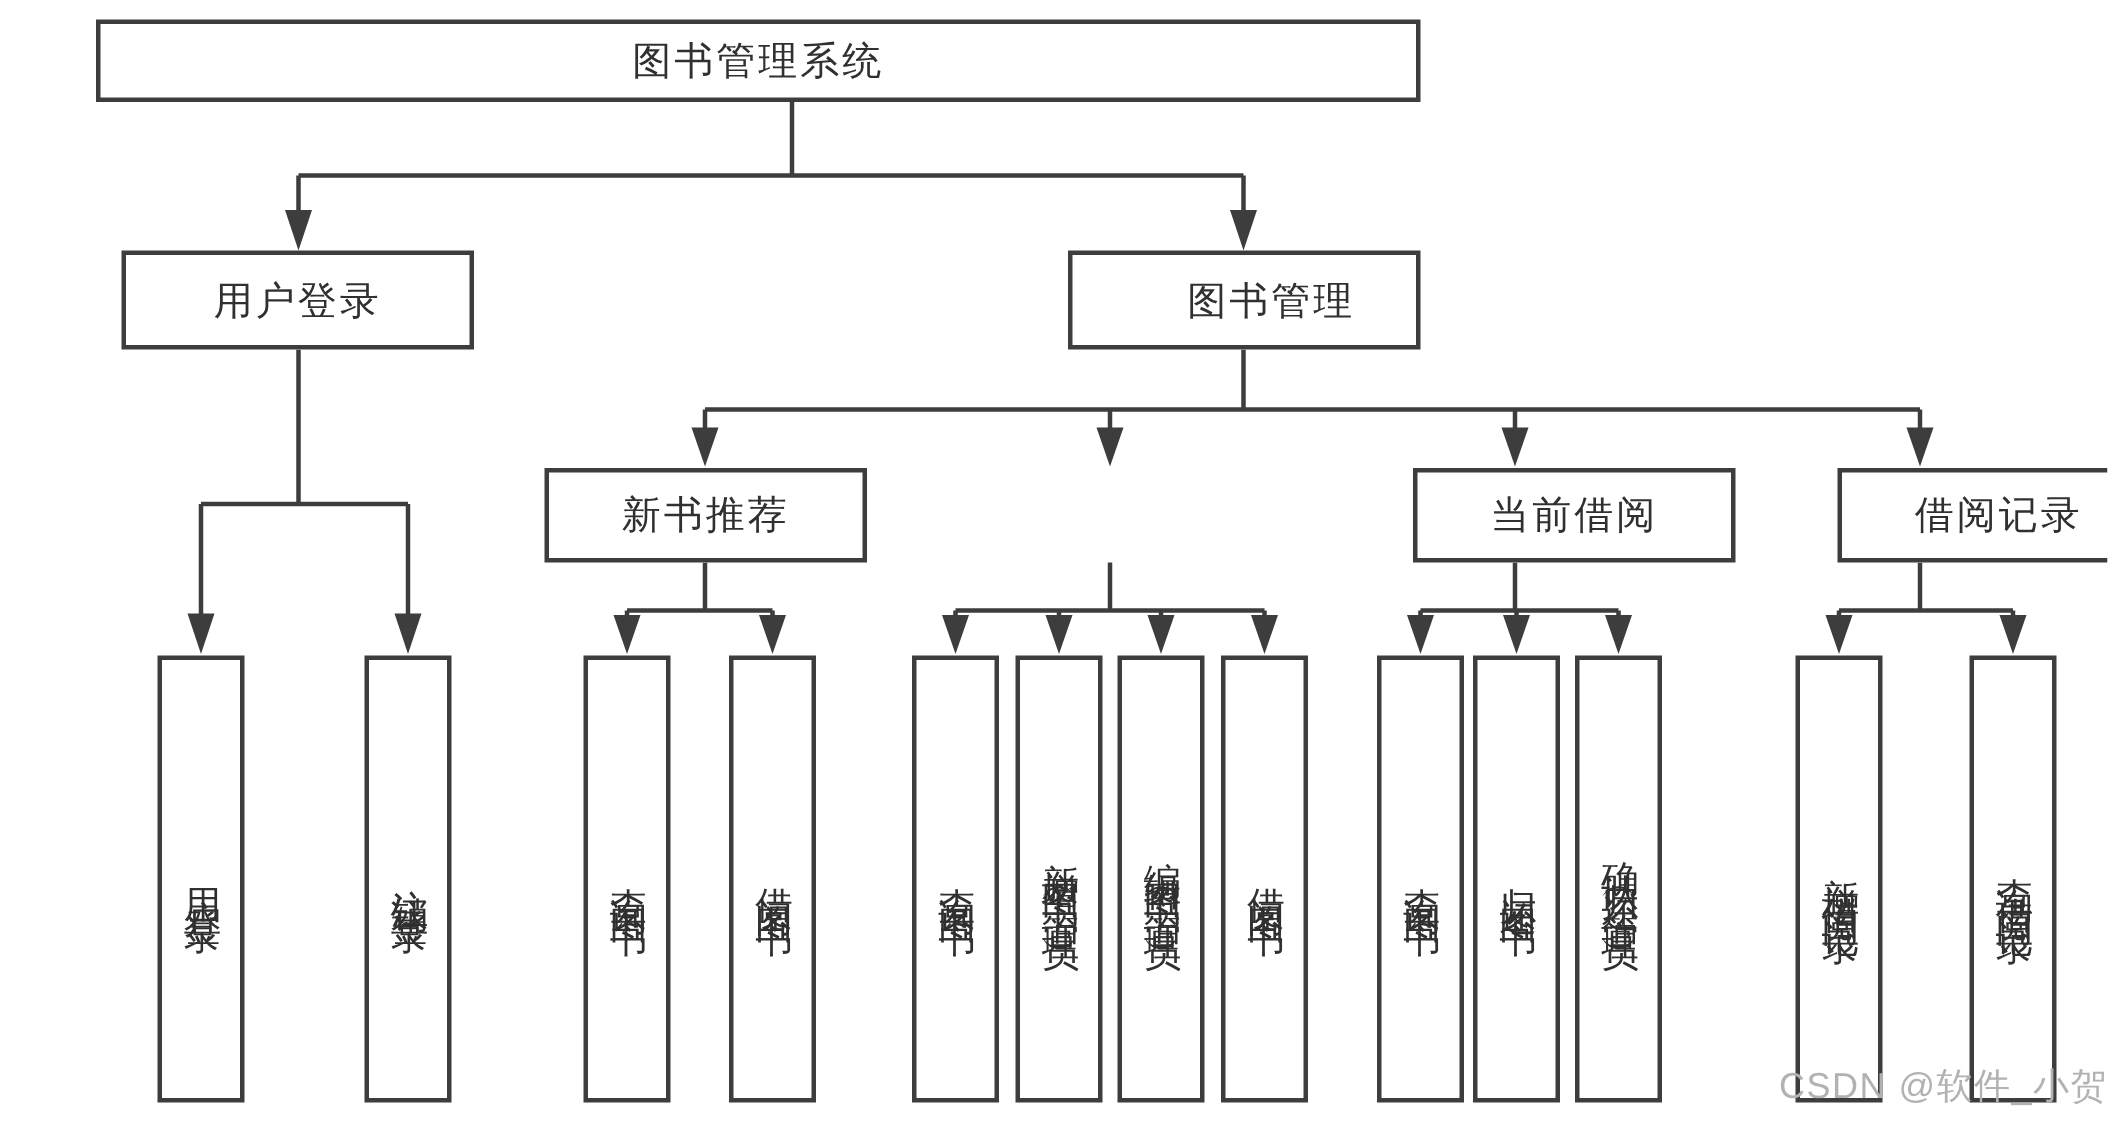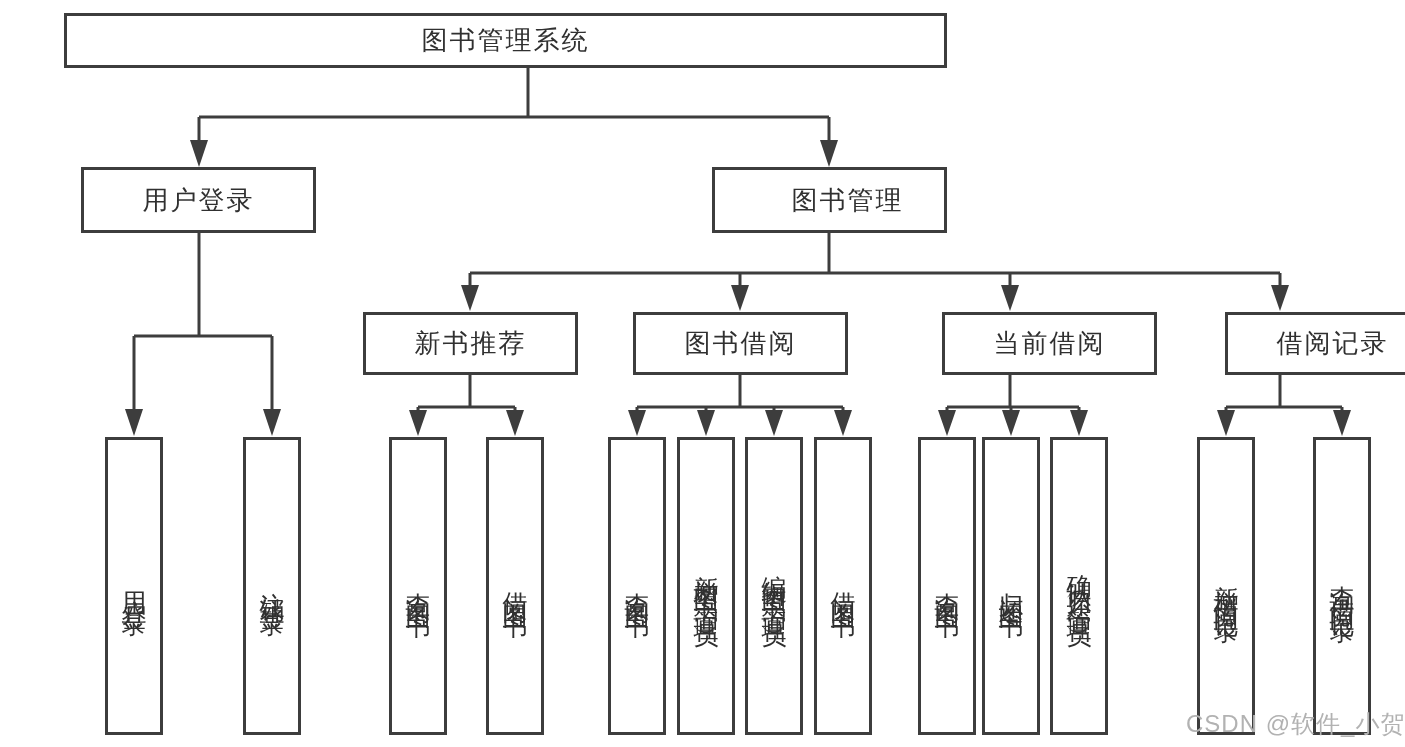--- a/index.html
+++ b/index.html
@@ -141,23 +141,20 @@
   <div class="node h-node l2-node" style="left:81px;">
     <span>用户登录</span>
   </div>
   <div class="node h-node l2-node" style="left:712px;padding-left:36px;">
     <span>图书管理</span>
   </div>
 
   <div class="node h-node l3-node" style="left:363px;">
     <span>新书推荐</span>
   </div>
-  <div class="node h-node l3-node" style="left:633px;">
-    <span>图书借阅</span>
-  </div>
   <div class="node h-node l3-node" style="left:942px;">
     <span>当前借阅</span>
   </div>
   <div class="node h-node l3-node" style="left:1225px;">
     <span>借阅记录</span>
   </div>
 
   <div class="node v-node" style="left:105px;">
     <span>用户登录</span>
   </div>

